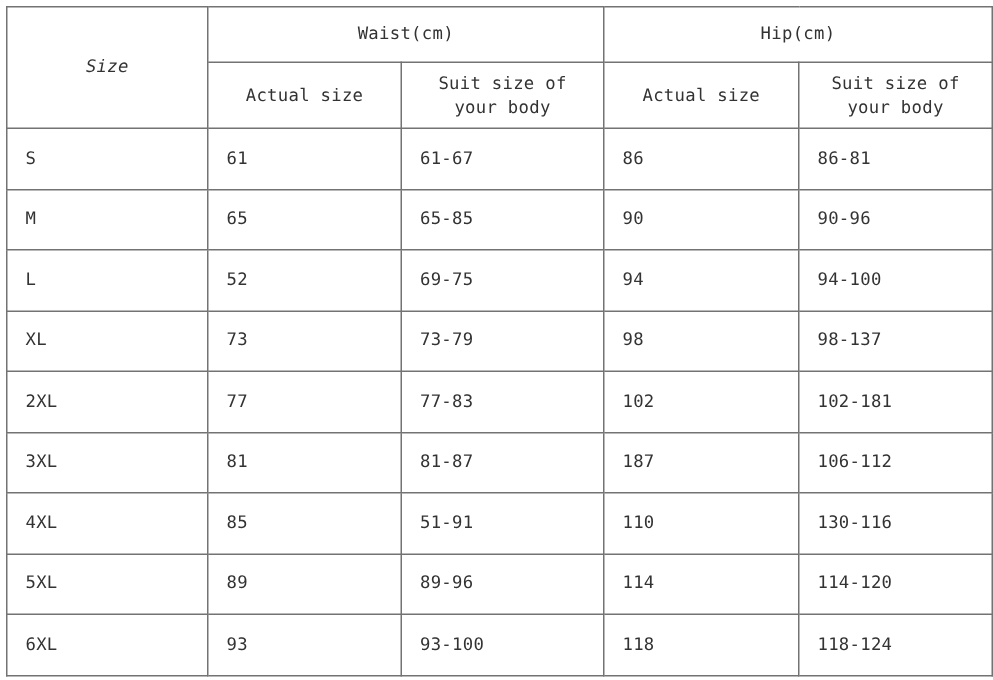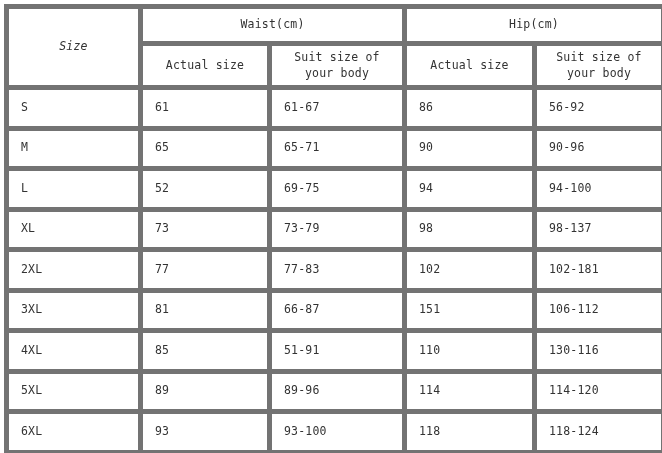--- a/index.html
+++ b/index.html
@@ -23,21 +23,21 @@
   }
   table.size-chart {
     width: 653px;
     height: 446px;
     border-collapse: collapse;
     table-layout: fixed;
     background: #ffffff;
   }
   table.size-chart td,
   table.size-chart th {
-    border: 5px solid #737373;
+    border: 1px solid #737373;
     vertical-align: middle;
     color: #333333;
     font-weight: normal;
     font-family: "DejaVu Sans Mono", monospace;
     font-size: 11.5px;
     line-height: 1.35;
     padding: 2px 12px;
     letter-spacing: 0.2px;
   }
   
@@ -87,26 +87,26 @@
         <th>Actual size</th>
         <th>Suit size of your body</th>
       </tr>
     </thead>
     <tbody>
       <tr>
         <td>S</td>
         <td>61</td>
         <td>61-67</td>
         <td>86</td>
-        <td>56-92</td>
+        <td>86-81</td>
       </tr>
       <tr>
         <td>M</td>
         <td>65</td>
-        <td>65-71</td>
+        <td>65-85</td>
         <td>90</td>
         <td>90-96</td>
       </tr>
       <tr>
         <td>L</td>
         <td>52</td>
         <td>69-75</td>
         <td>94</td>
         <td>94-100</td>
       </tr>
@@ -120,22 +120,22 @@
       <tr>
         <td>2XL</td>
         <td>77</td>
         <td>77-83</td>
         <td>102</td>
         <td>102-181</td>
       </tr>
       <tr>
         <td>3XL</td>
         <td>81</td>
-        <td>66-87</td>
-        <td>151</td>
+        <td>81-87</td>
+        <td>187</td>
         <td>106-112</td>
       </tr>
       <tr>
         <td>4XL</td>
         <td>85</td>
         <td>51-91</td>
         <td>110</td>
         <td>130-116</td>
       </tr>
       <tr>

